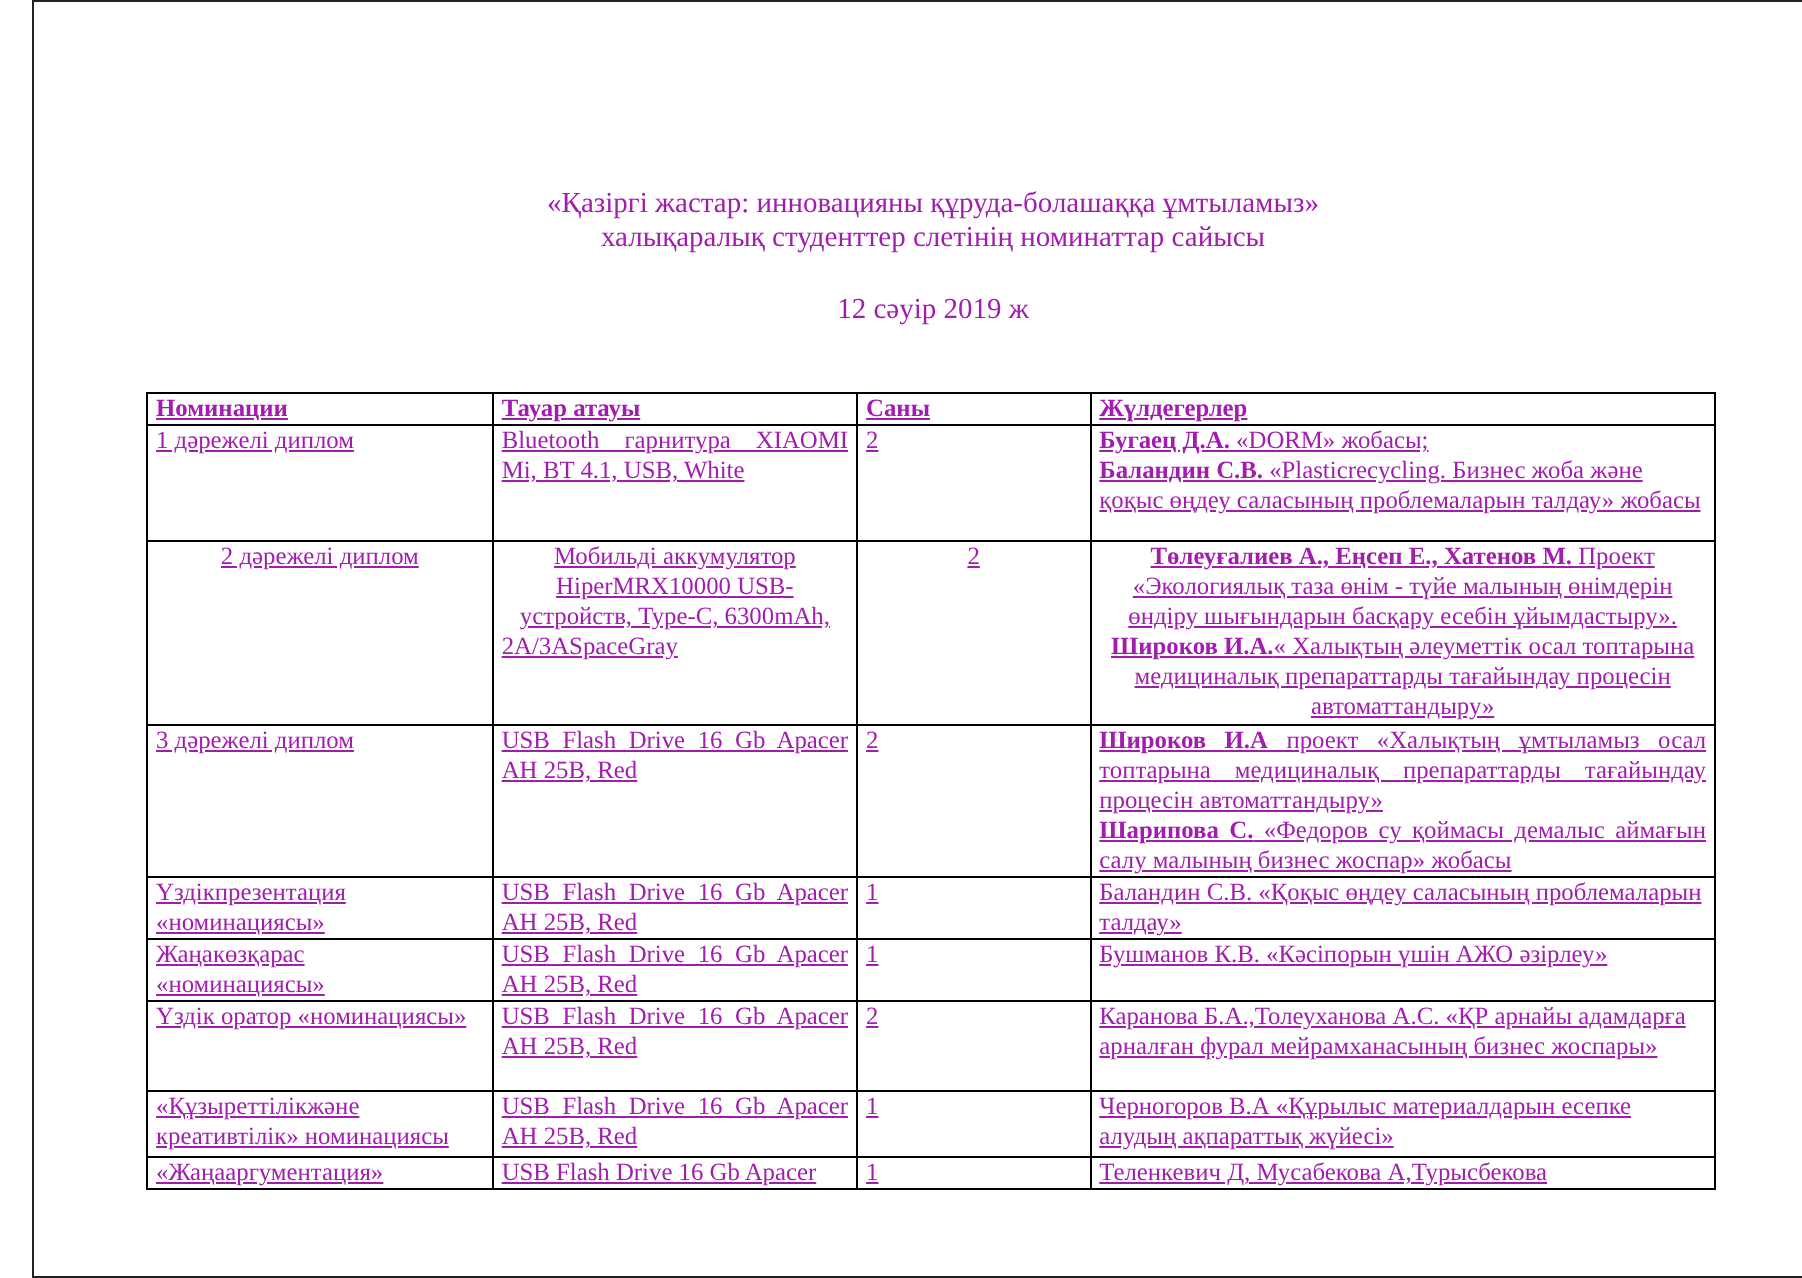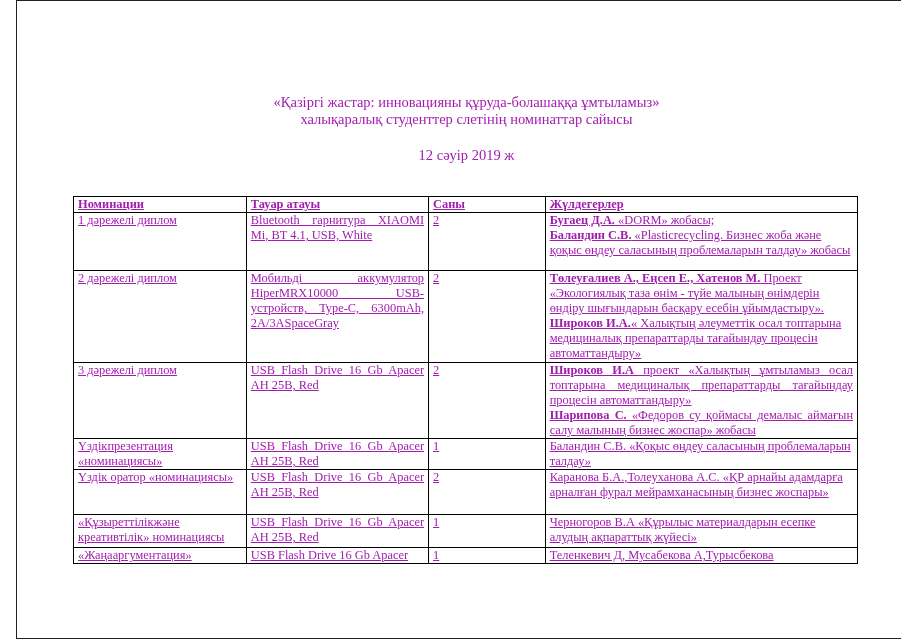--- a/index.html
+++ b/index.html
@@ -36,21 +36,21 @@
     font-weight: normal;
   }
   th { font-weight: bold; height: 14px; }
   .c1 { width: 166px; }
   .c2 { width: 175px; }
   .c3 { width: 112px; }
   .c4 { width: 300px; }
   .just { text-align: justify; text-align-last: left; }
   b { font-weight: bold; }
   .r1 td { height: 57px; margin-top: 31px; }
-  .r2 td { height: 91px; }
+  .r2 td { height: 91px; text-align: center; }
   .r3 td { height: 74px; }
   .r4 td { height: 26px; }
   .r5 td { height: 27px; }
   .r6 td { height: 44px; }
   .r7 td { height: 32px; }
   .r8 td { height: 14px; }
   .spread { display: flex; justify-content: flex-start; }
 </style>
 </head>
 <body>
@@ -115,20 +115,32 @@
               <span>Үздік</span>
               <span>презентация</span>
             </div>
           <div>«номинациясы»</div>
         </td>
         <td class="just">USB Flash Drive 16 Gb Apacer AH 25B, Red</td>
         <td>1</td>
         <td>Баландин С.В. «Қоқыс өңдеу саласының проблемаларын талдау»</td>
       </tr>
 
+      <tr class="r5">
+        <td>
+          <div class="spread">
+              <span>Жаңа</span>
+              <span>көзқарас</span>
+            </div>
+          <div>«номинациясы»</div>
+        </td>
+        <td class="just">USB Flash Drive 16 Gb Apacer AH 25B, Red</td>
+        <td>1</td>
+        <td>Бушманов К.В.  «Кәсіпорын үшін АЖО әзірлеу»</td>
+      </tr>
 
       <tr class="r6">
         <td>Үздік оратор «номинациясы»</td>
         <td class="just">USB Flash Drive 16 Gb Apacer AH 25B, Red</td>
         <td>2</td>
         <td>Каранова Б.А.,Толеуханова А.С. «ҚР арнайы адамдарға арналған фурал мейрамханасының бизнес жоспары»</td>
       </tr>
 
       <tr class="r7">
         <td>

